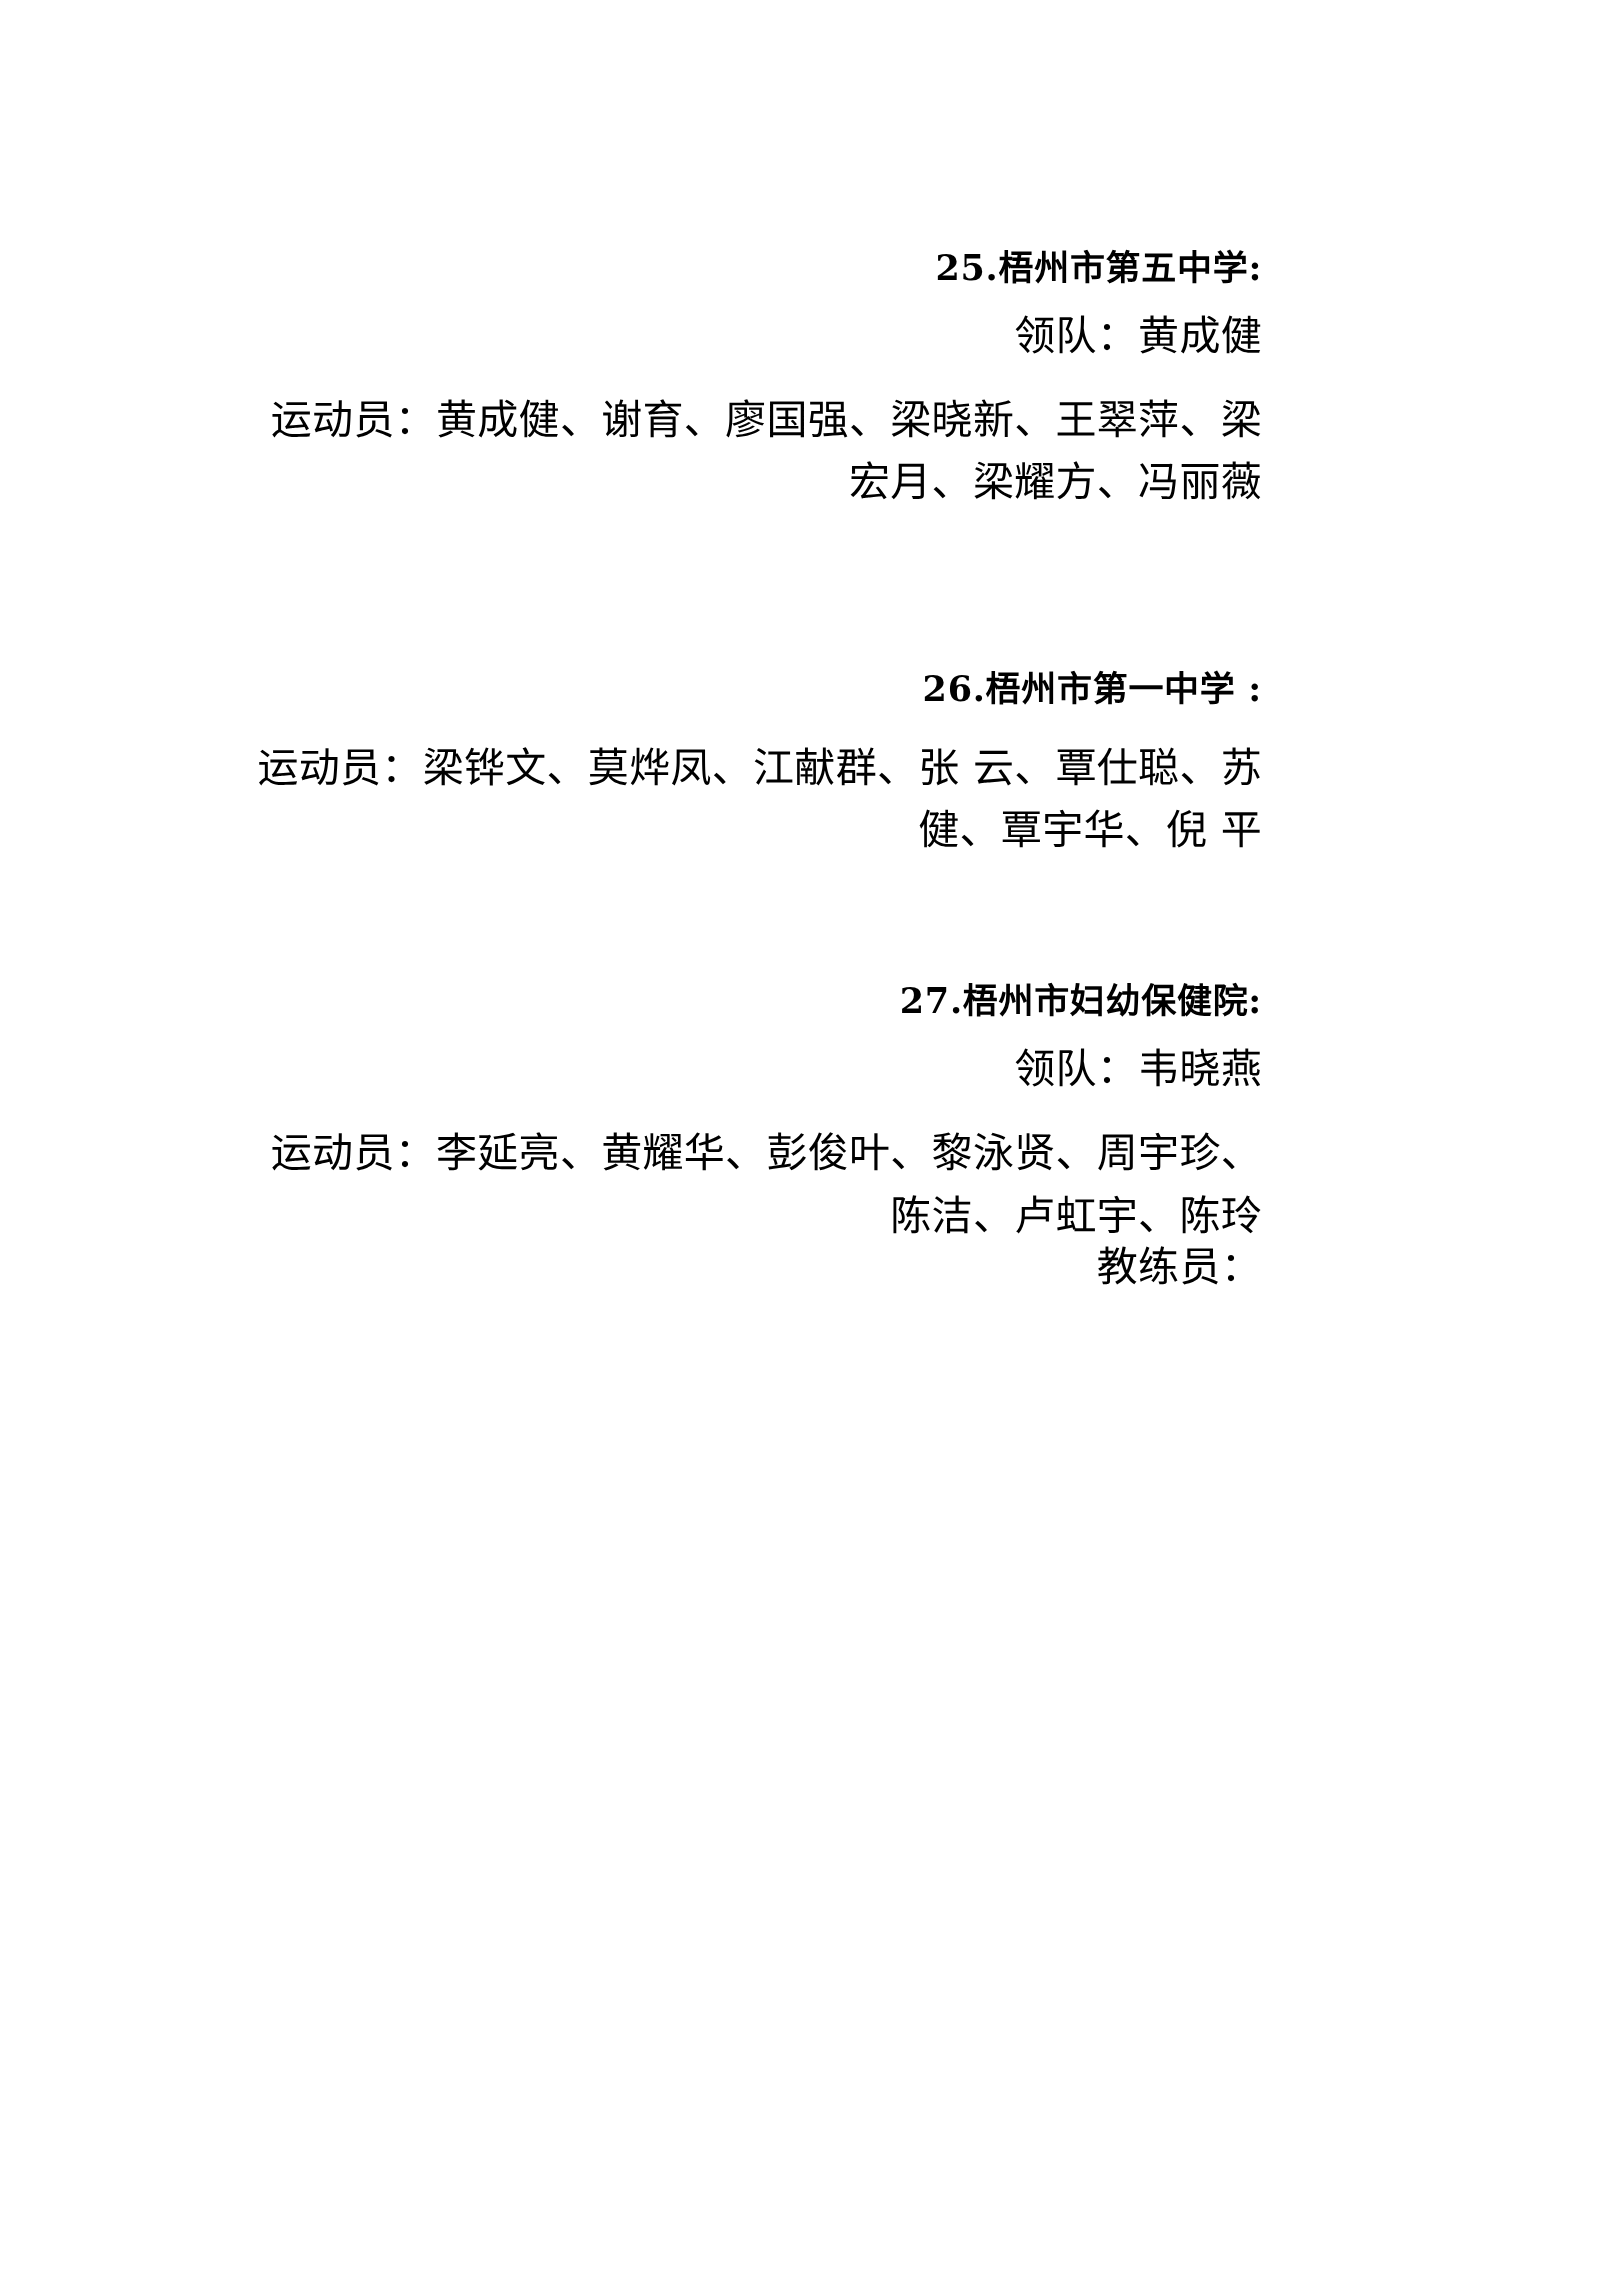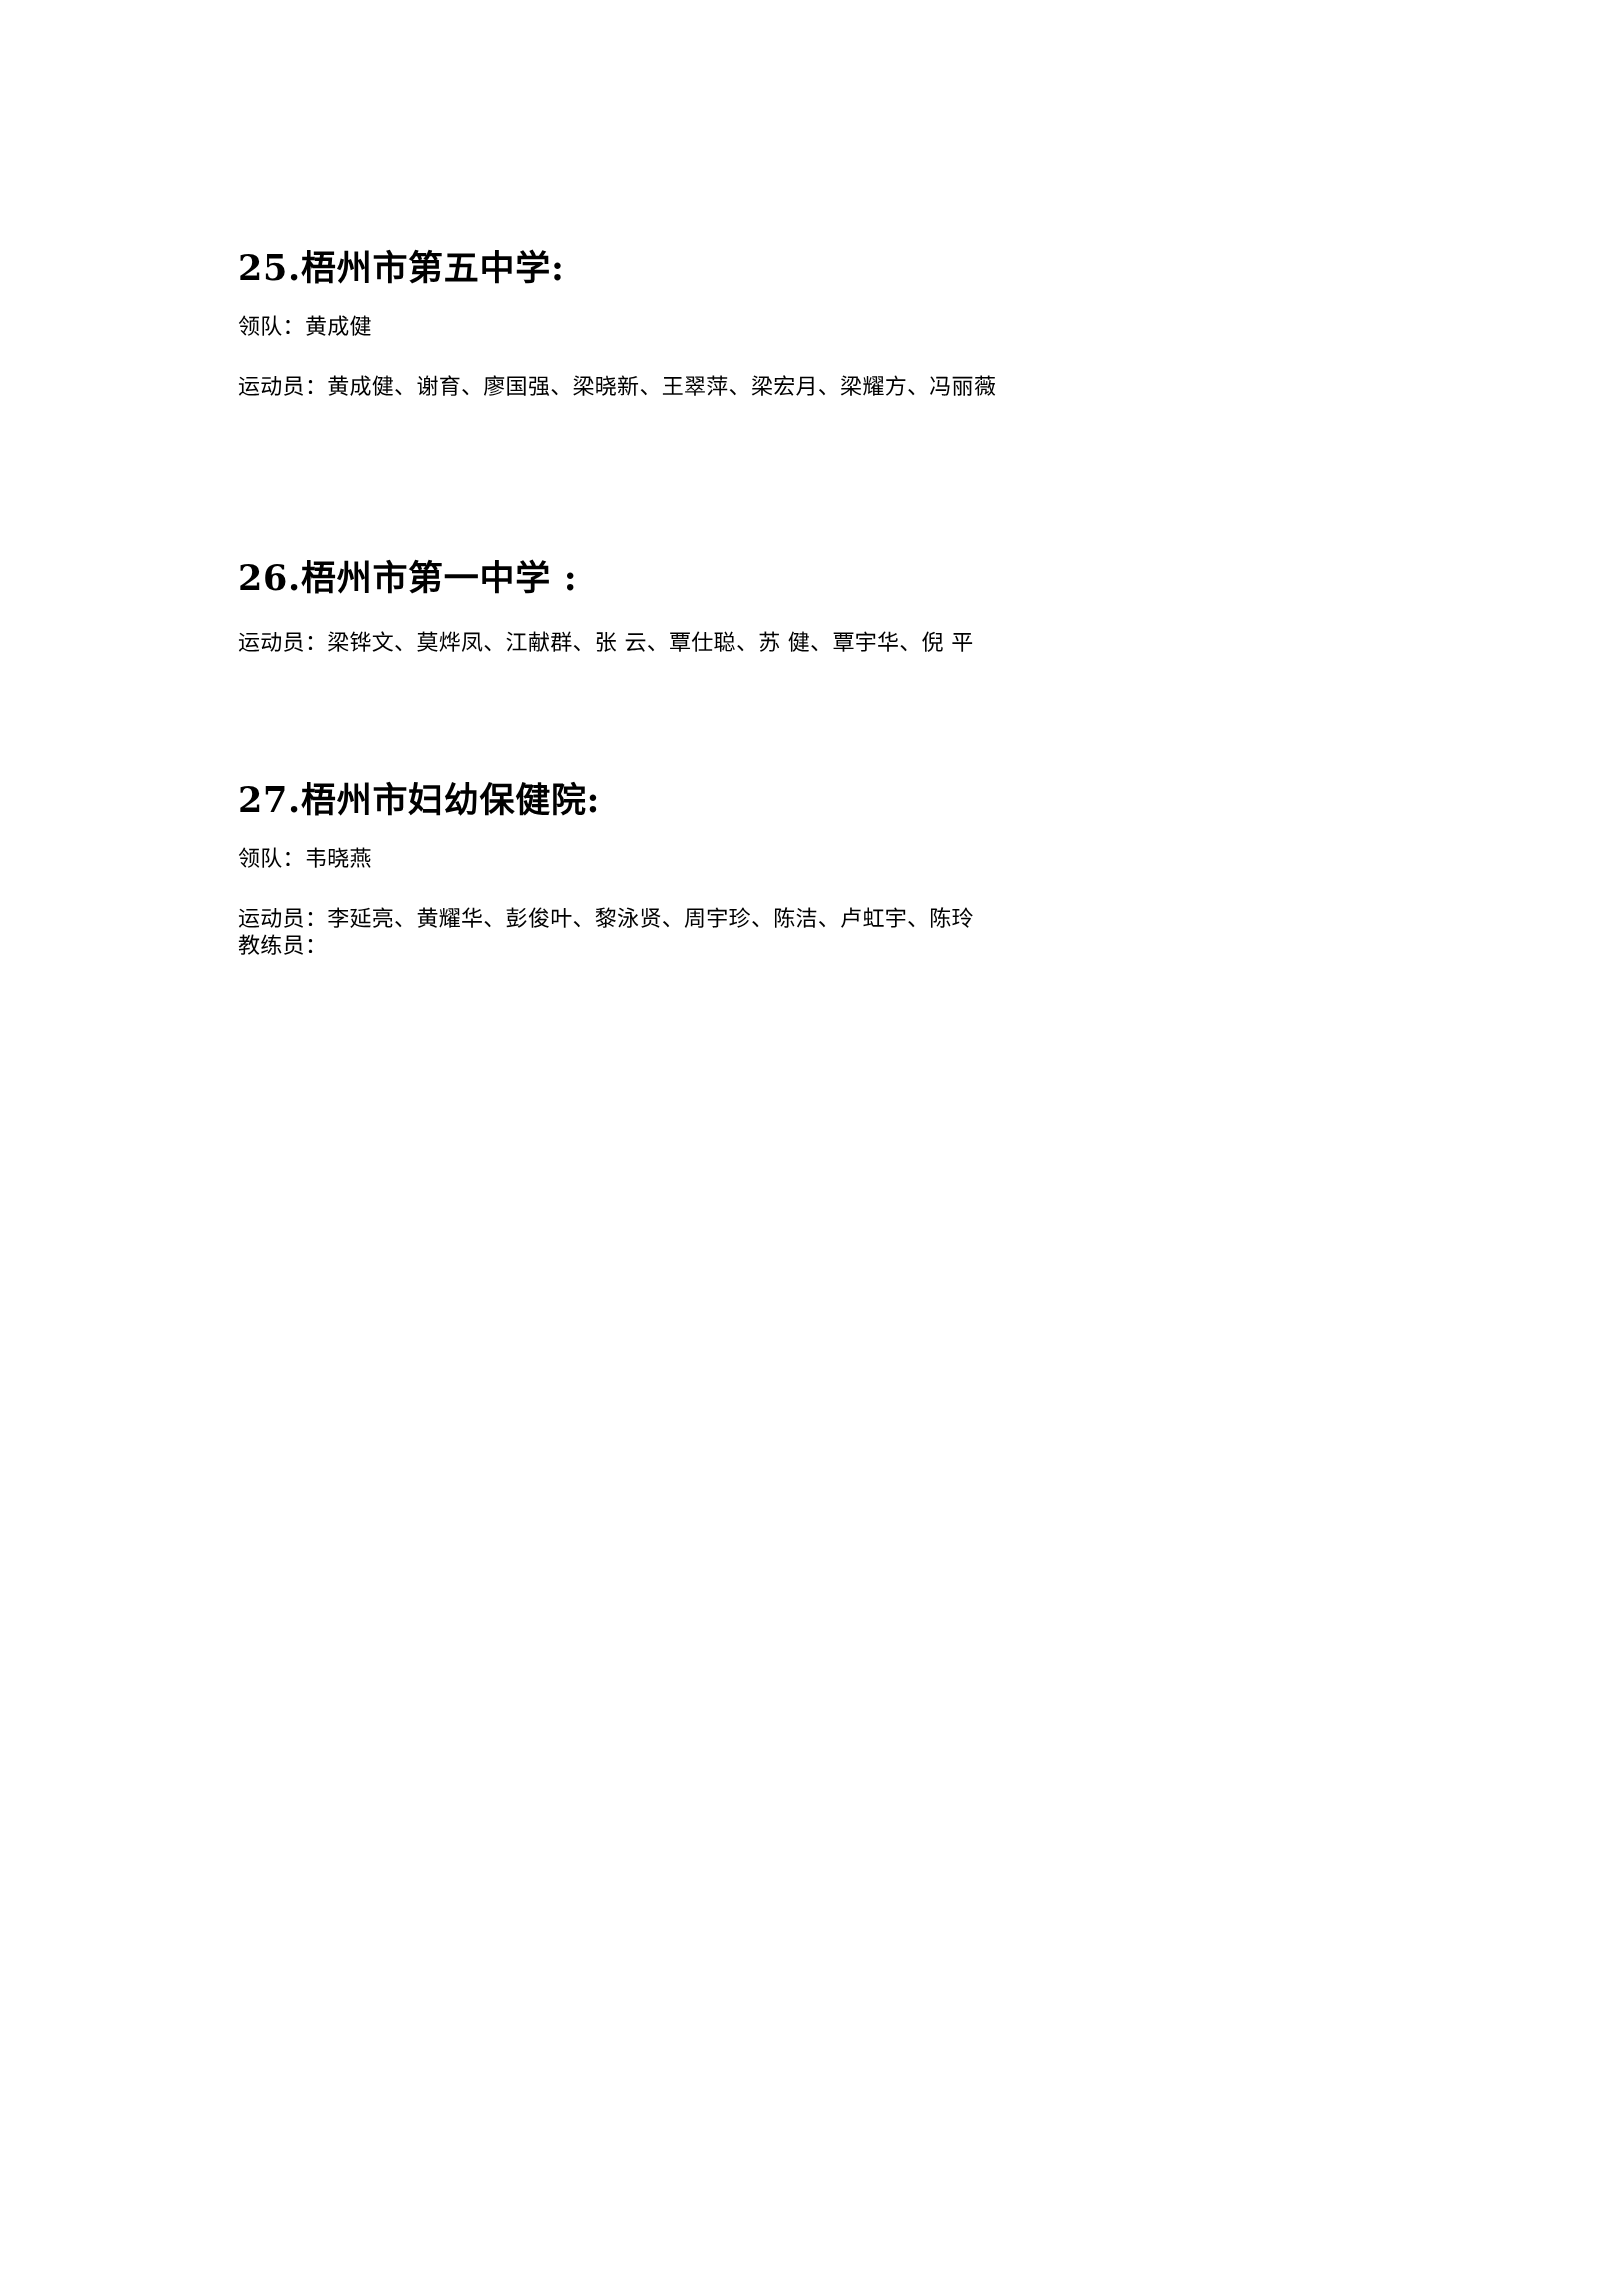--- a/index.html
+++ b/index.html
@@ -13,34 +13,35 @@
     font-family: "DejaVu Serif", "Liberation Serif", serif;
     color: #000000;
     -webkit-font-smoothing: antialiased;
   }
   .page {
     position: relative;
     width: 1485px;
     height: 2295px;
     box-sizing: border-box;
     padding: 250px 223px 0 238px;
+    text-align: right;
   }
   .entry {
     margin-bottom: 0;
   }
   .entry-title {
     font-family: "DejaVu Serif", "Liberation Serif", serif;
     font-weight: bold;
     font-size: 35px;
     line-height: 1.0;
     letter-spacing: 0.7px;
     margin: 0 0 31px 0;
   }
   .line {
-    font-size: 22px;
+    font-size: 41px;
     line-height: 1.0;
     margin: 0 0 32px 0;
     letter-spacing: 0.3px;
     white-space: pre-wrap;
   }
   .line.wrap {
     line-height: 1.52;
     margin-bottom: 0;
   }
   .gap-1 { height: 157px; }

